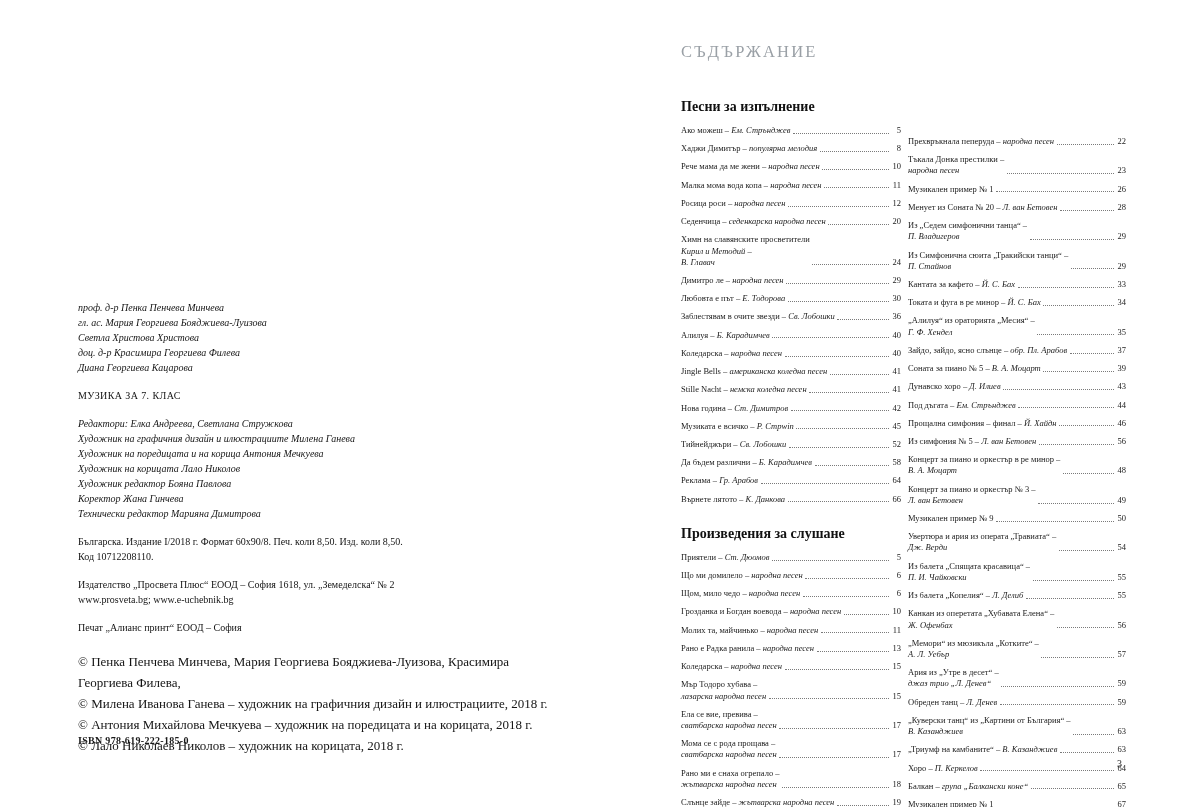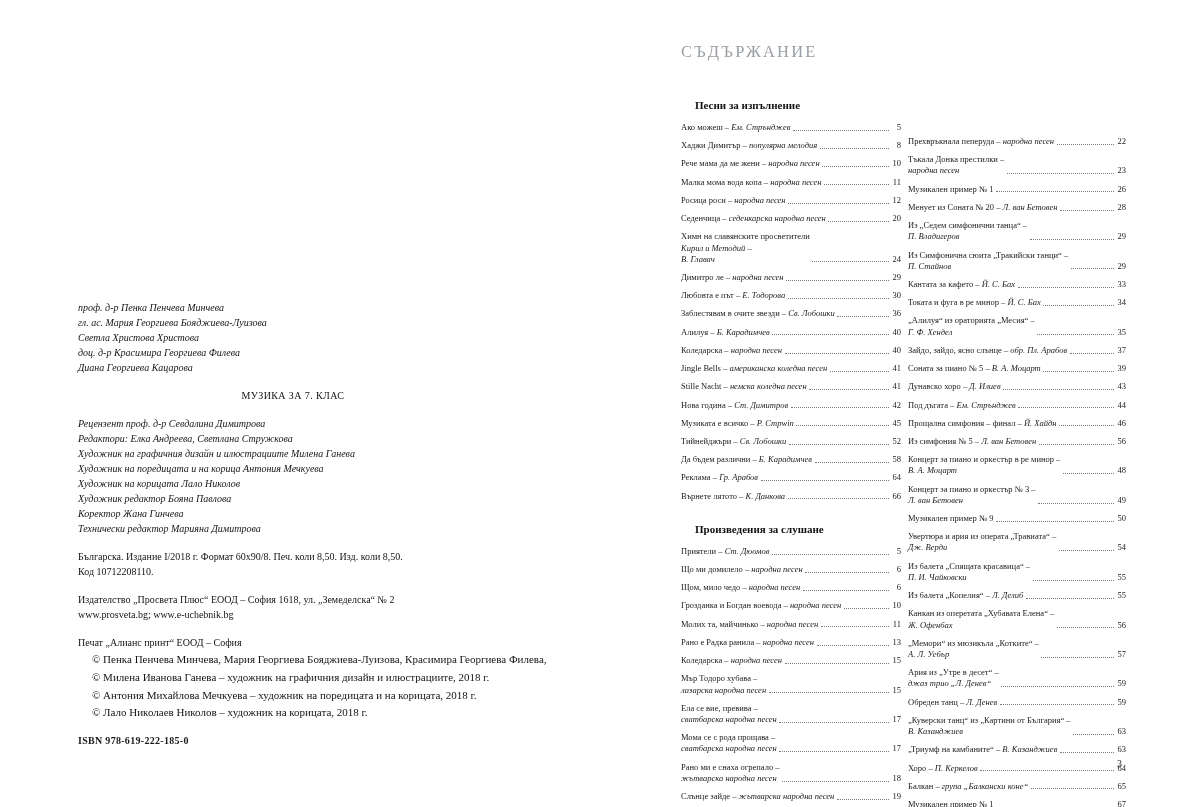--- a/index.html
+++ b/index.html
@@ -27,28 +27,27 @@
     line-height: 1.5;
     color: #141414;
   }
   .colophon .block {
     margin-bottom: 13px;
   }
   .colophon .it { font-style: italic; }
   .colophon .line { white-space: nowrap; }
   .colophon .title-line {
     letter-spacing: 0.4px;
-    text-align: center;
   }
   .copyright-block {
     position: absolute;
-    left: 92px;
+    left: 78px;
     top: 651px;
     width: 470px;
-    font-size: 11px;
+    font-size: 13px;
     line-height: 1.62;
     color: #141414;
   }
   .isbn {
     position: absolute;
     left: 78px;
     top: 735px;
     font-size: 10px;
     letter-spacing: 0.3px;
     font-weight: bold;
@@ -70,24 +69,23 @@
     position: absolute;
     top: 100px;
     font-size: 8.6px;
     line-height: 1.0;
   }
   .col-left { left: 681px; width: 220px; }
   .col-right { left: 908px; width: 218px; margin-top: 36px; }
 
   .section-title {
     font-weight: bold;
-    font-size: 11px;
+    font-size: 14px;
     margin-bottom: 11px;
     color: #111;
-    margin-left: 14px;
   }
   .section-title.second { margin-top: 22px; }
 
   .entry {
     display: flex;
     align-items: flex-end;
     margin-bottom: 7.0px;
     font-size: 8.5px;
     line-height: 1.32;
   }
@@ -128,21 +126,20 @@
   <div class="colophon">
     <div class="block">
       <div class="it line">проф. д-р Пенка Пенчева Минчева</div>
       <div class="it line">гл. ас. Мария Георгиева Бояджиева-Луизова</div>
       <div class="it line">Светла Христова Христова</div>
       <div class="it line">доц. д-р Красимира Георгиева Филева</div>
       <div class="it line">Диана Георгиева Кацарова</div>
     </div>
     <div class="block title-line">МУЗИКА ЗА 7. КЛАС</div>
     <div class="block">
-      <div class="it line">Рецензент проф. д-р Севдалина Димитрова</div>
       <div class="it line">Редактори: Елка Андреева, Светлана Стружкова</div>
       <div class="it line">Художник на графичния дизайн и илюстрациите Милена Ганева</div>
       <div class="it line">Художник на поредицата и на корица Антония Мечкуева</div>
       <div class="it line">Художник на корицата Лало Николов</div>
       <div class="it line">Художник редактор Бояна Павлова</div>
       <div class="it line">Коректор Жана Гинчева</div>
       <div class="it line">Технически редактор Марияна Димитрова</div>
     </div>
     <div class="block">
       <div class="line">Българска. Издание I/2018 г. Формат 60x90/8. Печ. коли 8,50. Изд. коли 8,50.</div>

